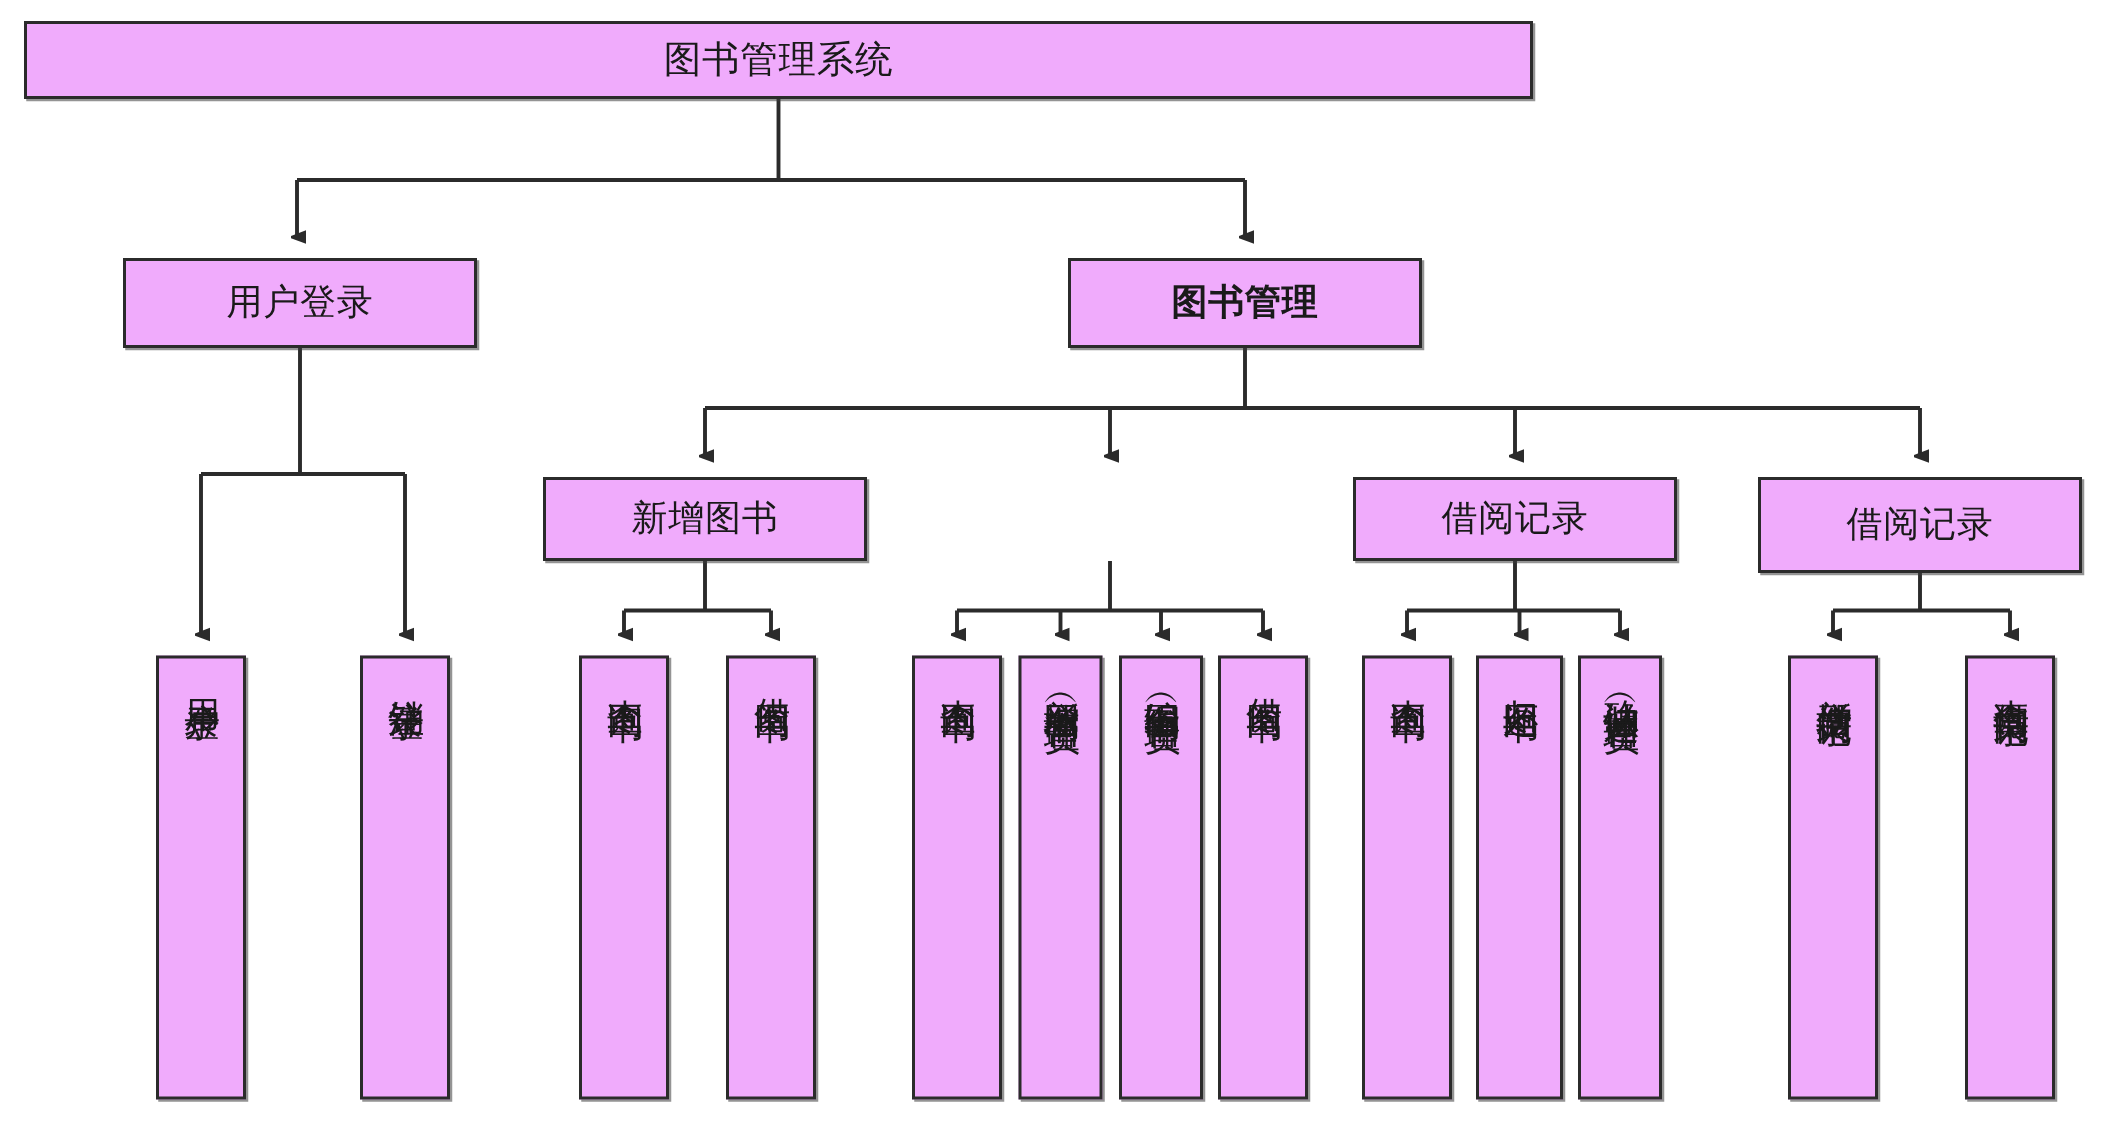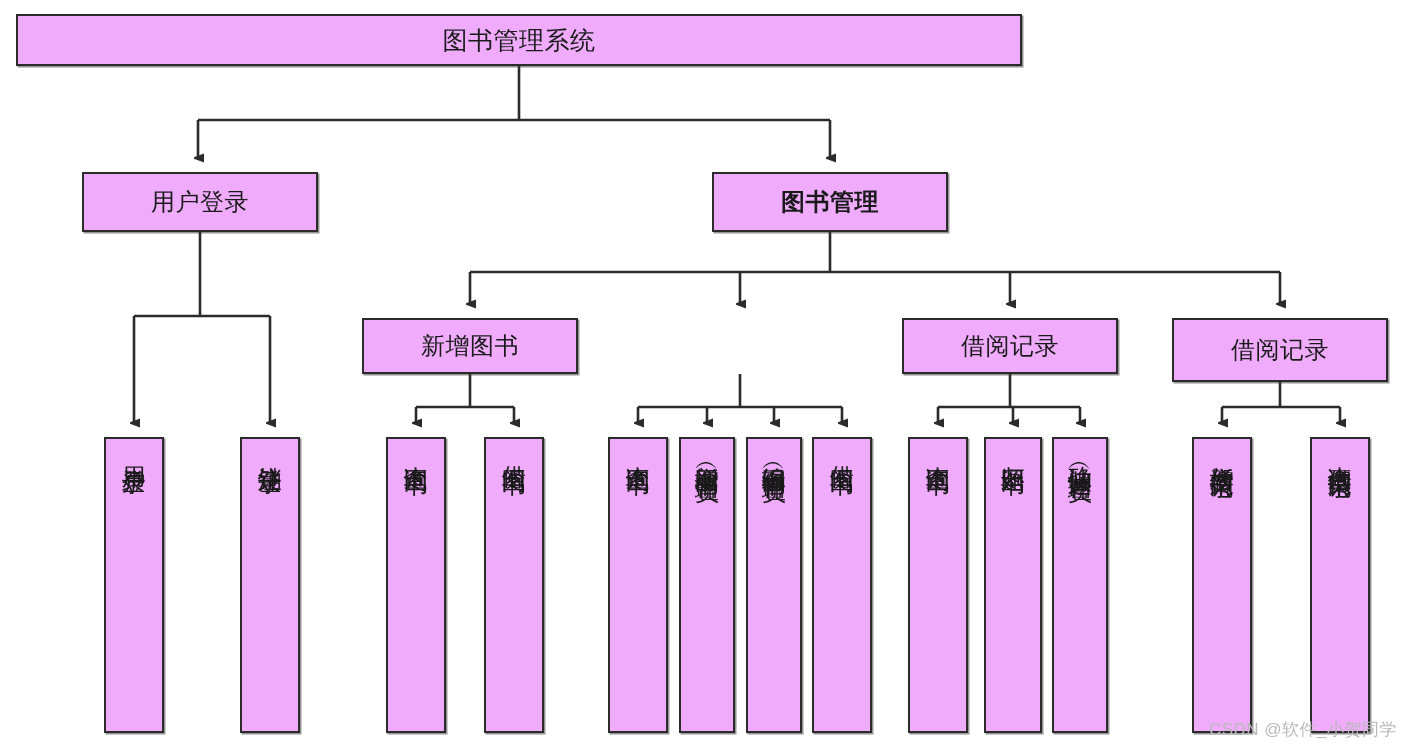--- a/index.html
+++ b/index.html
@@ -186,15 +186,14 @@
     <span class="lbl">确认归还（管理员）</span>
   </div>
 
   <div class="node vert" style="left:1192px; top:437px; width:60px; height:296px;">
     <span class="lbl">新增借阅记录</span>
   </div>
   <div class="node vert" style="left:1310px; top:437px; width:60px; height:296px;">
     <span class="lbl">查询借阅记录</span>
   </div>
 
-  <div id="watermark">CSDN @软件_小贺同学</div>
 
 </div>
 
 </body></html>

